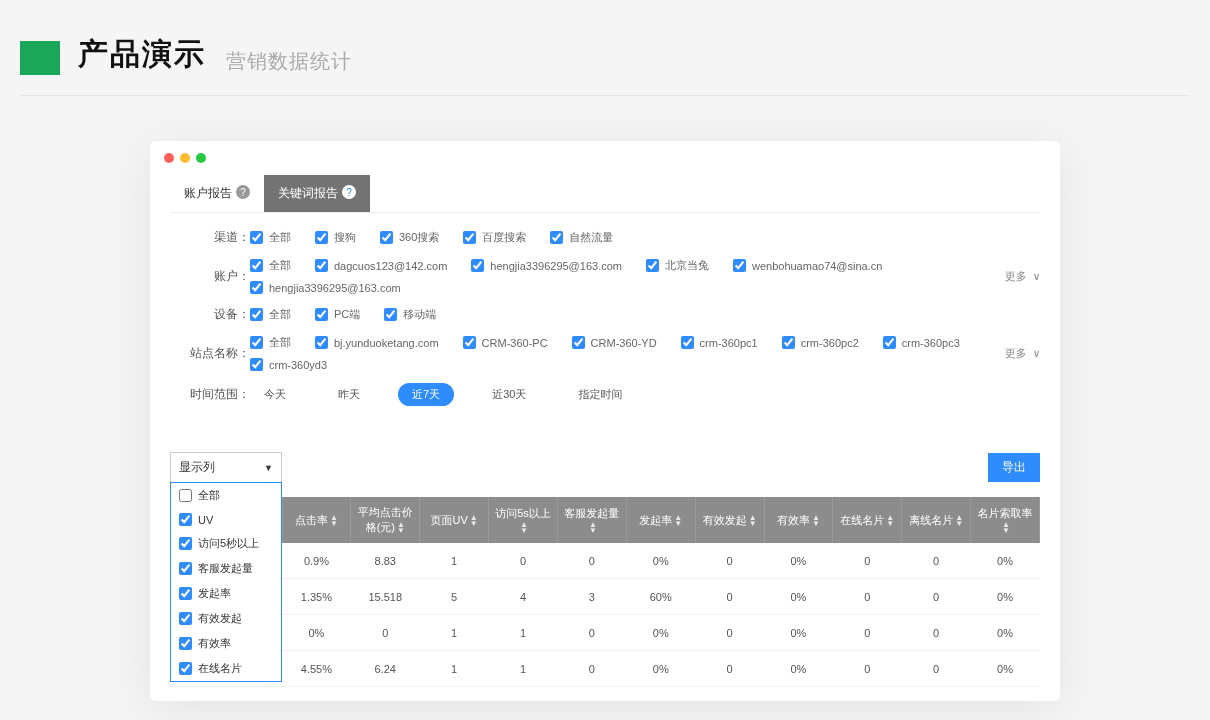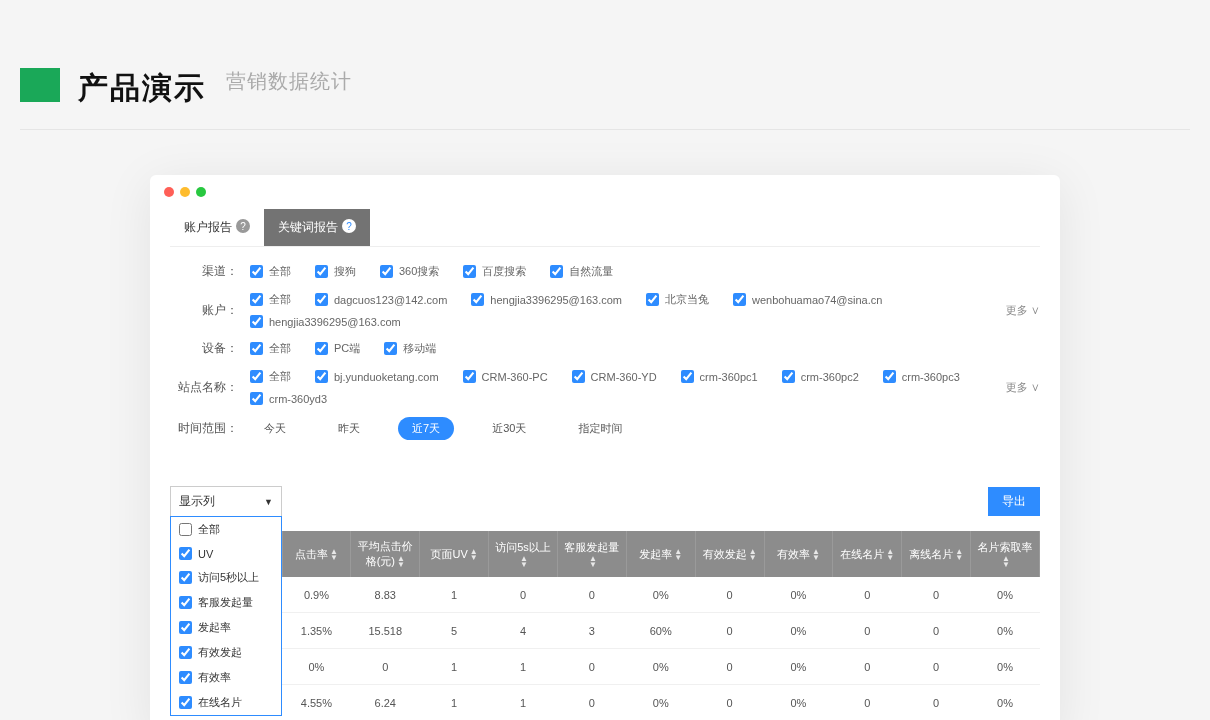--- a/index.html
+++ b/index.html
@@ -1,19 +1,19 @@
 <!DOCTYPE html>
 <html><head>
 <meta charset="utf-8">
 <style>
 * { margin: 0; padding: 0; box-sizing: border-box; font-family: "Microsoft YaHei", "PingFang SC", Arial, sans-serif; }
 body { background: #f5f5f5; width: 1210px; height: 720px; overflow: hidden; position: relative; }
 
 
-.page-header { display: flex; align-items: flex-start; padding: 68px 0 20px 0; border-bottom: 1px solid #e5e5e5; margin: 0 20px; }
+.page-header { display: flex; align-items: flex-end; padding: 34px 0 20px 0; border-bottom: 1px solid #e5e5e5; margin: 0 20px; }
 .page-header .accent { width: 40px; height: 34px; background: #1aa858; margin-right: 18px; }
 .page-header .title-main { font-size: 30px; font-weight: 700; color: #111; margin-right: 20px; letter-spacing: 2px; }
 .page-header .title-sub { font-size: 20px; color: #aaa; letter-spacing: 1px; }
 
 
 .window { background: #fff; margin: 45px 150px 0 150px; box-shadow: 0 8px 50px rgba(0,0,0,0.08); border-radius: 6px; height: 560px; overflow: hidden; }
 .titlebar { display: flex; align-items: center; padding: 12px 14px; gap: 6px; }
 .dot { width: 10px; height: 10px; border-radius: 50%; }
 .dot.r { background:#ff5f57; } .dot.y { background:#febc2e; } .dot.g { background:#28c840; }
 
@@ -22,25 +22,25 @@
 
 .tabs { display: flex; border-bottom: 1px solid #eee; }
 .tab { padding: 10px 14px; color: #333; display: flex; align-items: flex-start; gap: 4px; cursor: pointer; }
 .tab.active { background: #737373; color: #fff; }
 .help { display: inline-flex; width: 14px; height: 14px; border-radius: 50%; background: #999; color: #fff; align-items: center; justify-content: center; font-size: 10px; }
 .tab.active .help { background: #fff; color: #2e8cff; }
 
 
 .filters { padding-top: 10px; }
 .filter-row { display: flex; align-items: center; padding: 6px 0; }
-.filter-label { width: 80px; text-align: right; color: #555; padding-right: 12px; }
+.filter-label { width: 80px; text-align: right; color: #555; padding-right: 0; }
 .filter-items { display: flex; flex-wrap: wrap; gap: 8px 24px; flex: 1; align-items: center; }
 .chk { display: inline-flex; align-items: center; gap: 6px; color: #666; font-size: 11px; cursor: pointer; }
 .chk input { width: 13px; height: 13px; accent-color: #2e8cff; cursor: pointer; }
-.more { color: #888; cursor: pointer; font-size: 11px; margin-left: auto; }
+.more { color: #888; cursor: pointer; font-size: 11px; margin-left: auto; font-family: Liberation Mono, monospace; }
 
 .pill-row .pill { padding: 4px 14px; border-radius: 12px; color: #555; cursor: pointer; font-size: 11px; }
 .pill.active { background: #2e8cff; color: #fff; }
 
 
 .toolbar { display: flex; align-items: center; margin-top: 40px; }
 .col-select-wrap { position: relative; border-radius: 11px; }
 .col-select { width: 112px; padding: 6px 8px; border: 1px solid #ccc; background: #fff; display: flex; justify-content: space-between; align-items: center; cursor: pointer; font-size: 12px; }
 .col-select .arrow { font-size: 9px; }
 .col-menu { position: absolute; top: 30px; left: 0; width: 112px; background: #fff; border: 1px solid #2e8cff; max-height: 230px; overflow: hidden; z-index: 10; }

